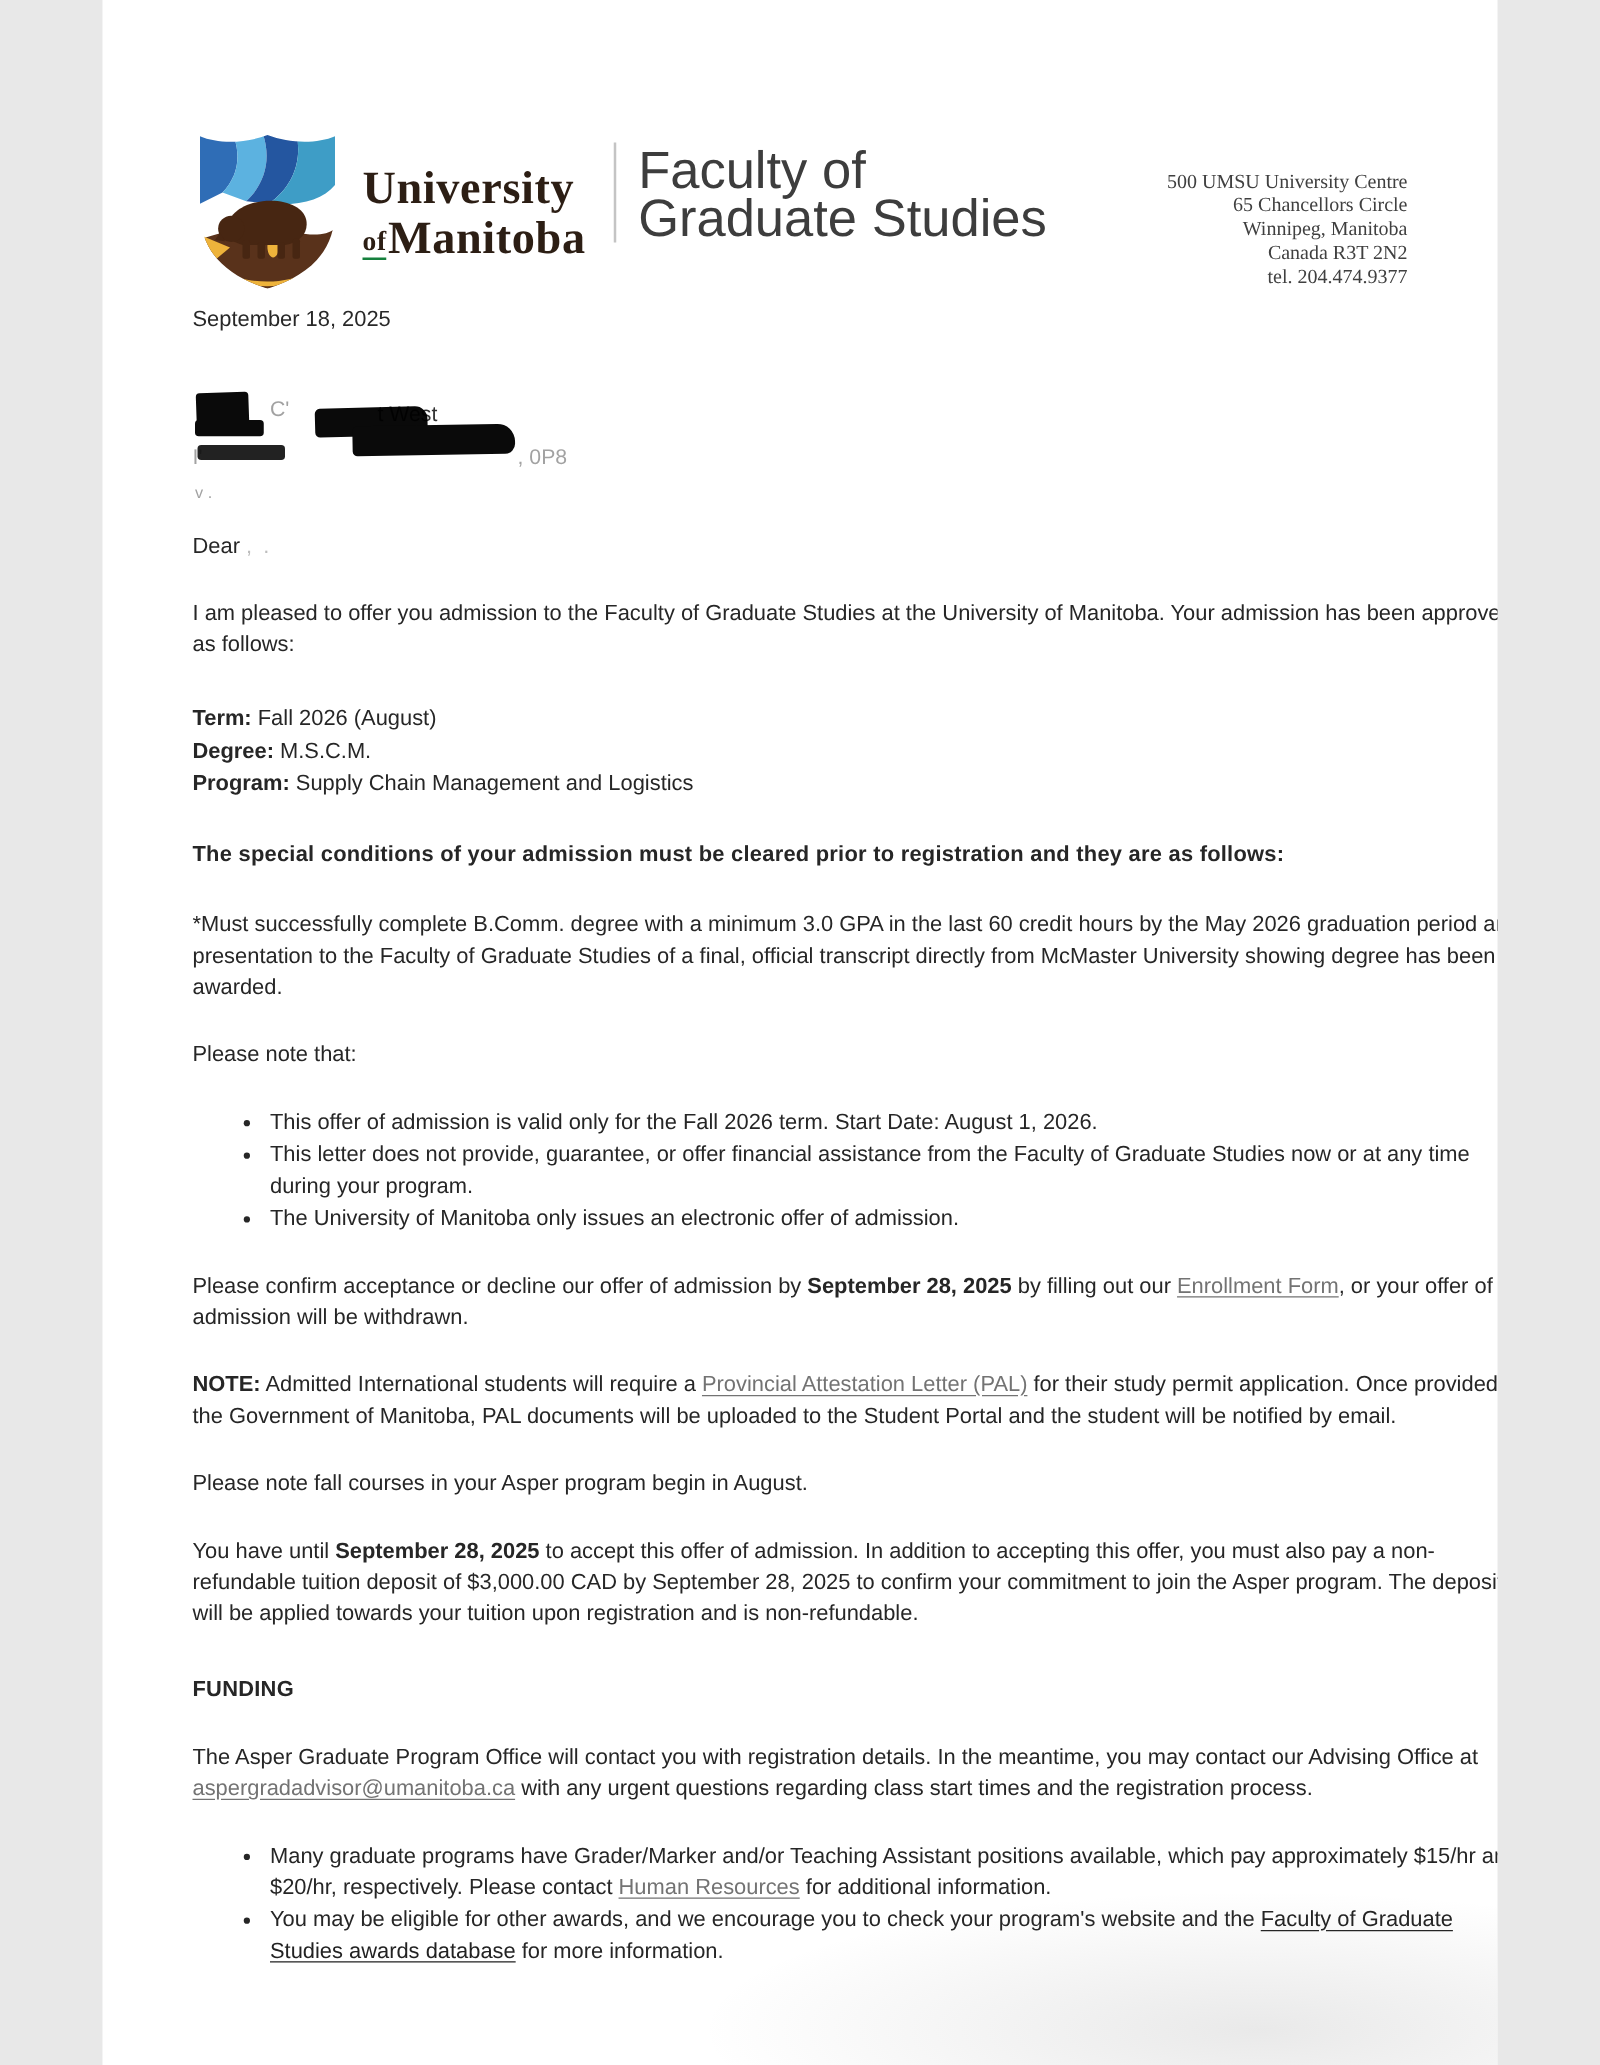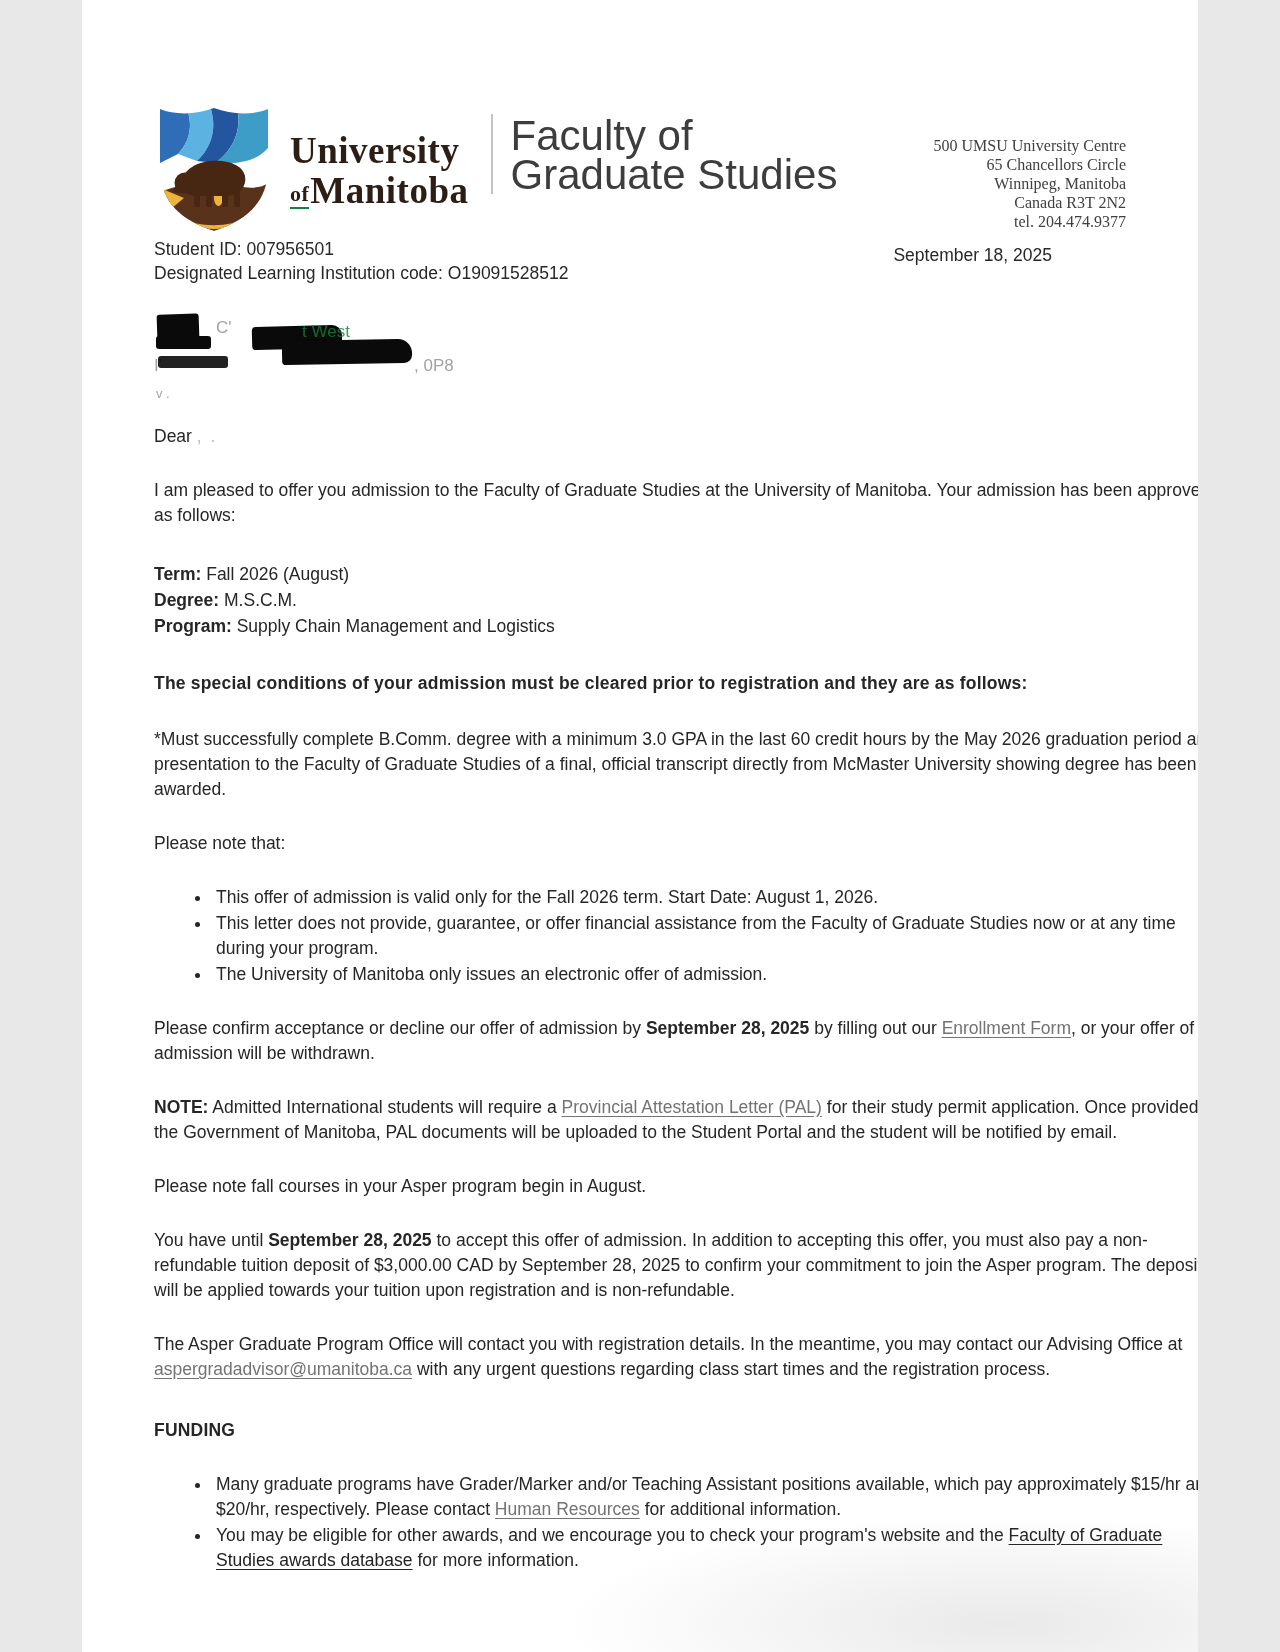--- a/index.html
+++ b/index.html
@@ -26,21 +26,21 @@
   .hq-address { margin-left:auto; margin-top:30px; text-align:right;
     font-family:"Liberation Serif", serif; font-size:16px; line-height:19px; color:#404040; }
   
   .meta-row { position:absolute; top:237px; left:72px; right:146px; display:flex; justify-content:space-between; }
   .meta-left { font-size:17.5px; line-height:24px; }
   .meta-date { font-size:17.5px; margin-top:8px; }
   
   .recipient { position:absolute; top:300px; left:70px; width:420px; height:130px; }
   .bar { position:absolute; background:#0a0a0a; border-radius:3px; }
   .ghost { position:absolute; color:#8b8b8b; opacity:0.8; font-size:17px; white-space:nowrap; }
-  .ghost.dk { color:#15803d; }
+  .ghost.dk { color:#000000; }
   
   .body-text { position:absolute; top:424px; left:72px; width:1068px; font-size:17.5px; line-height:25px; color:#262626; }
   .para { margin-bottom:29px; }
   b, .seg-b { font-weight:bold; }
   .seg-link { color:#737373; text-decoration:underline; text-underline-offset:3px; }
   .seg-linkdark { color:#222; text-decoration:underline; text-underline-offset:3px; }
   .seg-ghost { color:#9a9a9a; opacity:0.65; letter-spacing:2px; }
   .detail-row { line-height:26px; }
   .section-heading { font-weight:bold; margin:0 0 29px; letter-spacing:0.2px; }
   .mt-lg { margin-top:46px; }
@@ -97,24 +97,20 @@
     <div class="hq-address">
         <div>500 UMSU University Centre</div>
         <div>65 Chancellors Circle</div>
         <div>Winnipeg, Manitoba</div>
         <div>Canada R3T 2N2</div>
         <div>tel. 204.474.9377</div>
       </div>
   </div>
 
   <div class="meta-row">
-    <div class="meta-left">
-      <div>Student ID: 007956501</div>
-      <div>Designated Learning Institution code: O19091528512</div>
-    </div>
     <div class="meta-date">September 18, 2025</div>
   </div>
 
   <div class="recipient">
     <div class="bar" style="left:5px; top:14px; width:42px; height:26px; transform:rotate(-2deg);"></div>
     <div class="bar" style="left:4px; top:36px; width:55px; height:13px;"></div>
     <span class="ghost" style="left:64px; top:18px;">C'</span>
     <div class="bar" style="left:100px; top:26px; width:90px; height:23px; transform:rotate(-1.5deg); border-radius:4px 10px 4px 4px;"></div>
     <span class="ghost dk" style="left:150px; top:22px;">t West</span>
     <div class="bar" style="left:130px; top:40px; width:130px; height:24px; transform:rotate(-1deg); border-radius:4px 14px 8px 4px;"></div>
@@ -150,23 +146,23 @@
       </ul>
 
     <p class="para"><span>Please confirm acceptance or decline our offer of admission by </span><span class="seg-b">September 28, 2025</span><span> by filling out our </span><span class="seg-link">Enrollment Form</span><span>, or your offer of admission will be withdrawn.</span></p>
 
     <p class="para"><span class="seg-b">NOTE:</span><span> Admitted International students will require a </span><span class="seg-link">Provincial Attestation Letter (PAL)</span><span> for their study permit application. Once provided by the Government of Manitoba, PAL documents will be uploaded to the Student Portal and the student will be notified by email.</span></p>
 
     <p class="para"><span>Please note fall courses in your Asper program begin in August.</span></p>
 
     <p class="para"><span>You have until </span><span class="seg-b">September 28, 2025</span><span> to accept this offer of admission. In addition to accepting this offer, you must also pay a non-refundable tuition deposit of $3,000.00 CAD by September 28, 2025 to confirm your commitment to join the Asper program. The deposit will be applied towards your tuition upon registration and is non-refundable.</span></p>
 
+    <p class="para section-heading" style="margin-top:36px;">FUNDING</p>
+
     <p class="para"><span>The Asper Graduate Program Office will contact you with registration details. In the meantime, you may contact our Advising Office at </span><span class="seg-link">aspergradadvisor@umanitoba.ca</span><span> with any urgent questions regarding class start times and the registration process.</span></p>
-
-    <p class="para section-heading" style="margin-top:36px;">FUNDING</p>
 
     <ul class="bullets">
         <li><span>Many graduate programs have Grader/Marker and/or Teaching Assistant positions available, which pay approximately $15/hr and $20/hr, respectively. Please contact </span><span class="seg-link">Human Resources</span><span> for additional information.</span></li>
         <li><span>You may be eligible for other awards, and we encourage you to check your program's website and the </span><span class="seg-linkdark">Faculty of Graduate Studies awards database</span><span> for more information.</span></li>
       </ul>
 
   </div>
 
   <div class="scan-smudge"></div>
 </div>

